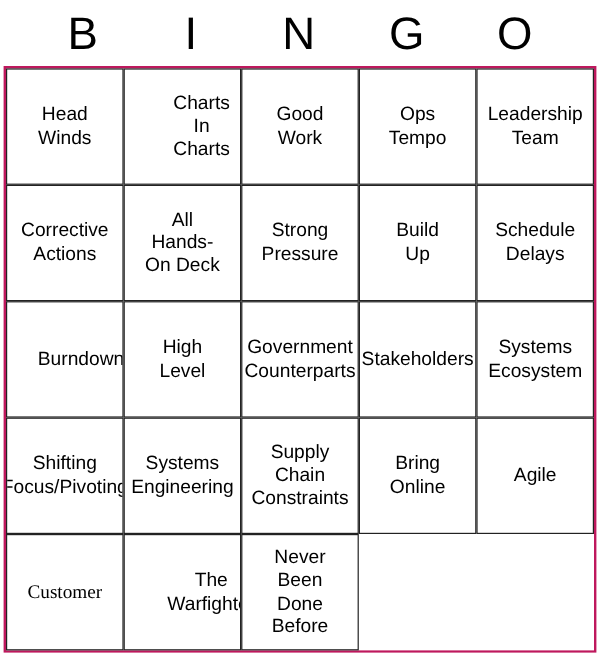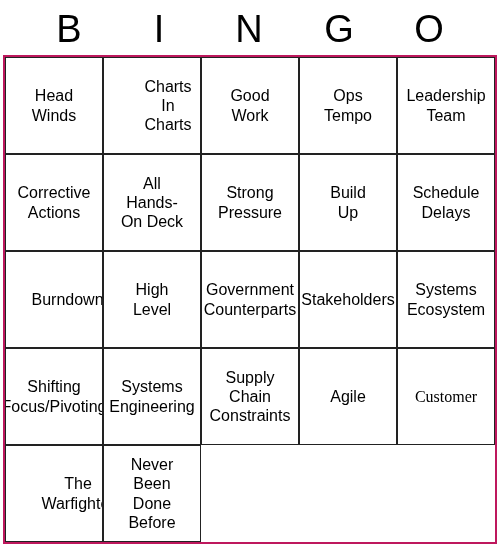--- a/index.html
+++ b/index.html
@@ -138,20 +138,24 @@
     <div class="bingo-cell">
       <span class="cell-text sm" style="white-space: pre-line;">Systems
 Engineering</span>
     </div>
     <div class="bingo-cell">
       <span class="cell-text sm" style="white-space: pre-line;">Supply
 Chain
 Constraints</span>
     </div>
     <div class="bingo-cell">
+      <span class="cell-text xl" style="white-space: pre-line;">Bring
+Online</span>
+    </div>
+    <div class="bingo-cell">
       <span class="cell-text xl" style="white-space: pre-line;">Agile</span>
     </div>
     <div class="bingo-cell">
       <span class="cell-text md" style="white-space: pre-line; font-family: Liberation Serif, serif;">Customer</span>
     </div>
     <div class="bingo-cell">
       <span class="cell-text sm" style="white-space: pre-line; margin-left: 48px;">The
 Warfighter</span>
     </div>
     <div class="bingo-cell">

